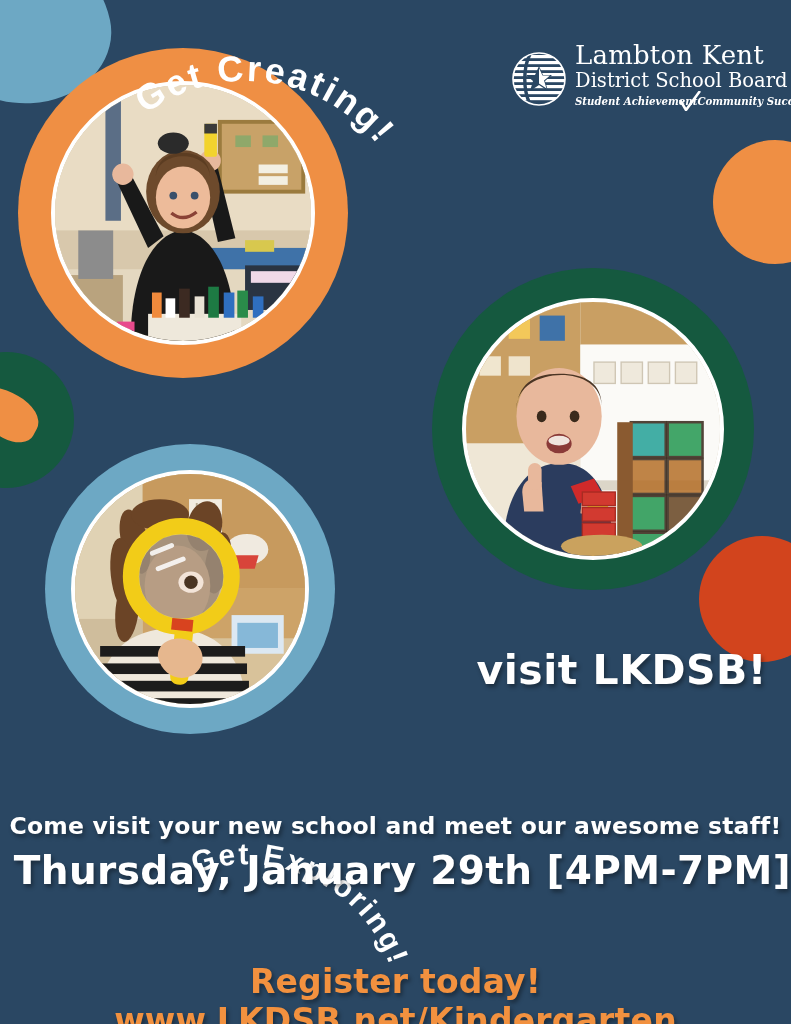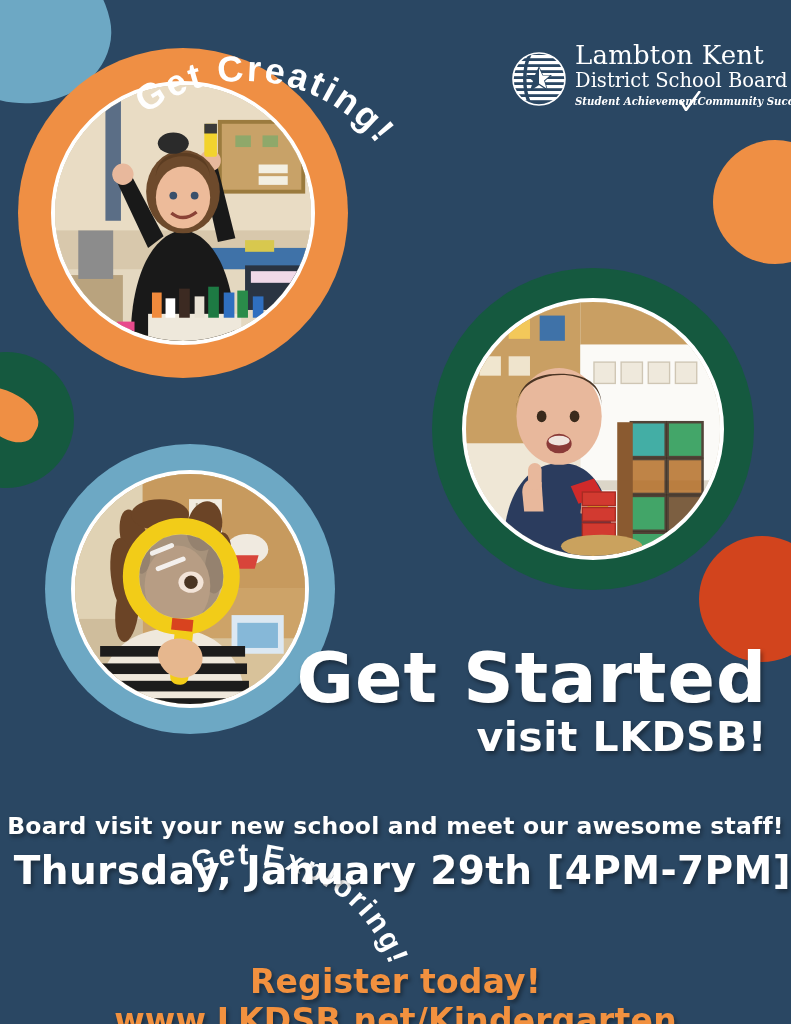--- a/index.html
+++ b/index.html
@@ -336,21 +336,20 @@
       <defs>
         <path id="arcExploring" d="M 8 42 A 152 152 0 0 1 208 238"></path>
       </defs>
       <text>
         <textPath href="#arcExploring" startOffset="2%">Get Exploring!</textPath>
       </text>
     </svg>
   </div>
 
   <div id="headline-block">
-    <div class="marker" id="headline-main">Get Started</div>
     <div class="marker" id="headline-sub">visit LKDSB!</div>
   </div>
 
-  <div class="marker" id="invite-line">Board visit your new school and meet our awesome staff!</div>
+  <div class="marker" id="invite-line">Come visit your new school and meet our awesome staff!</div>
   <div class="marker date-line" id="date-thursday">Thursday, January 29th [4PM-7PM]</div>
   <div id="register-line">Register today! www.LKDSB.net/Kindergarten</div>
 
 </div>
 
 </body></html>

